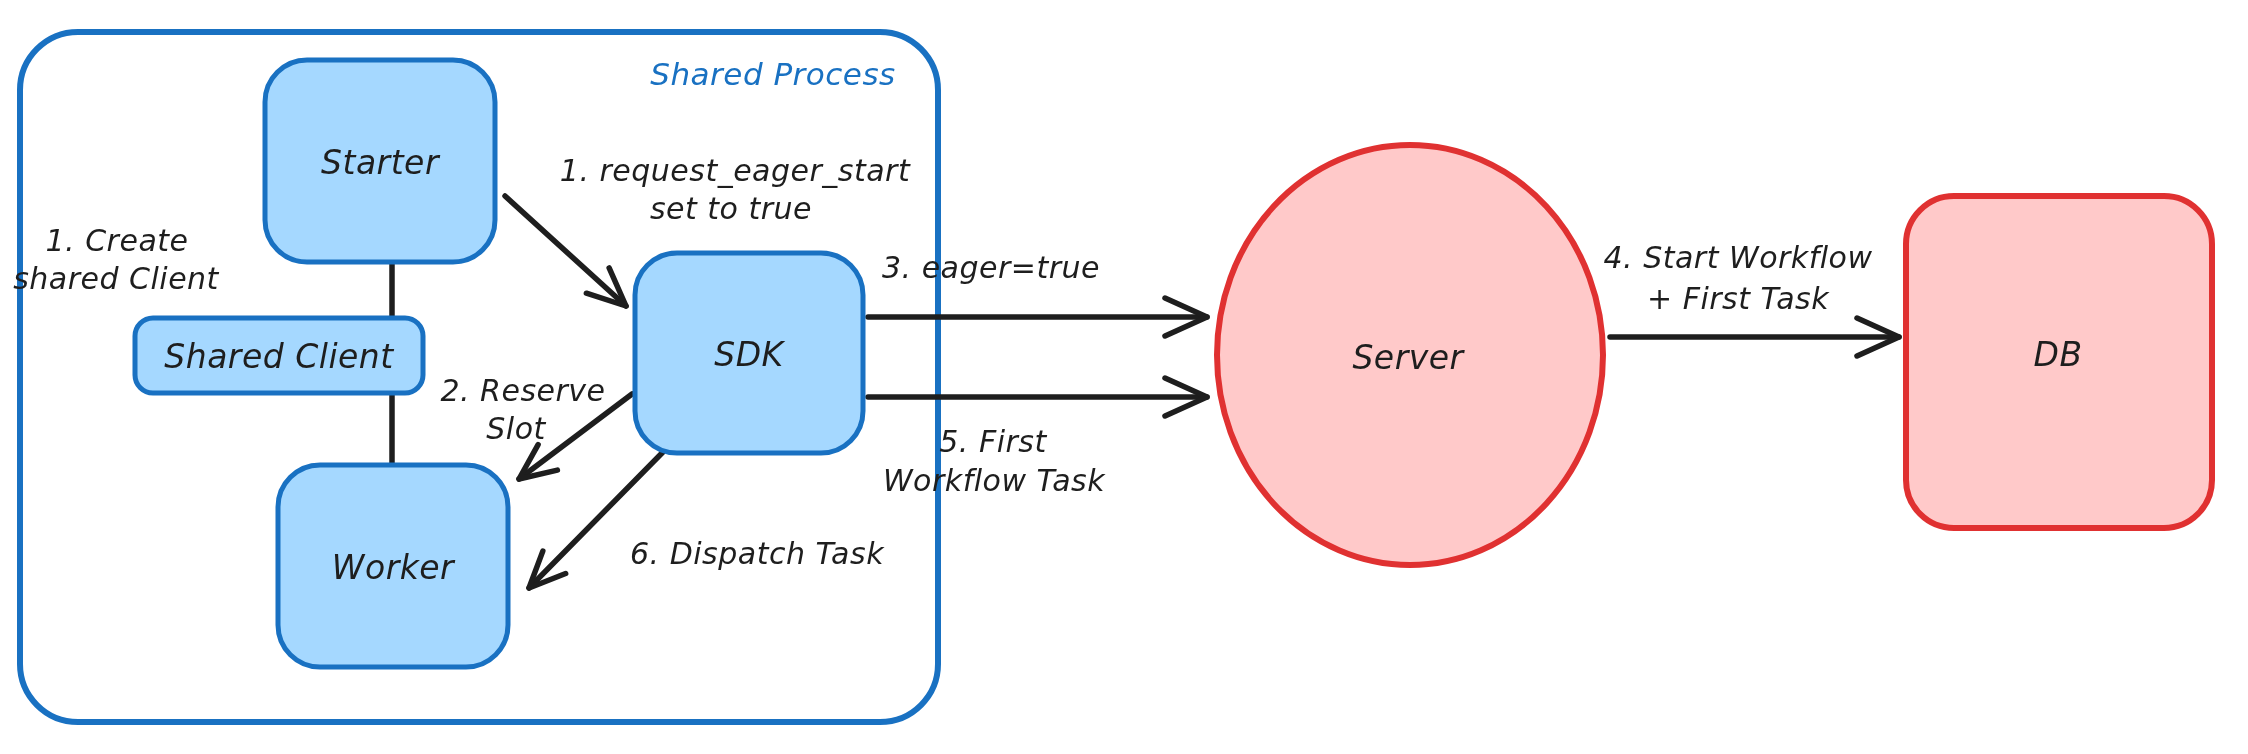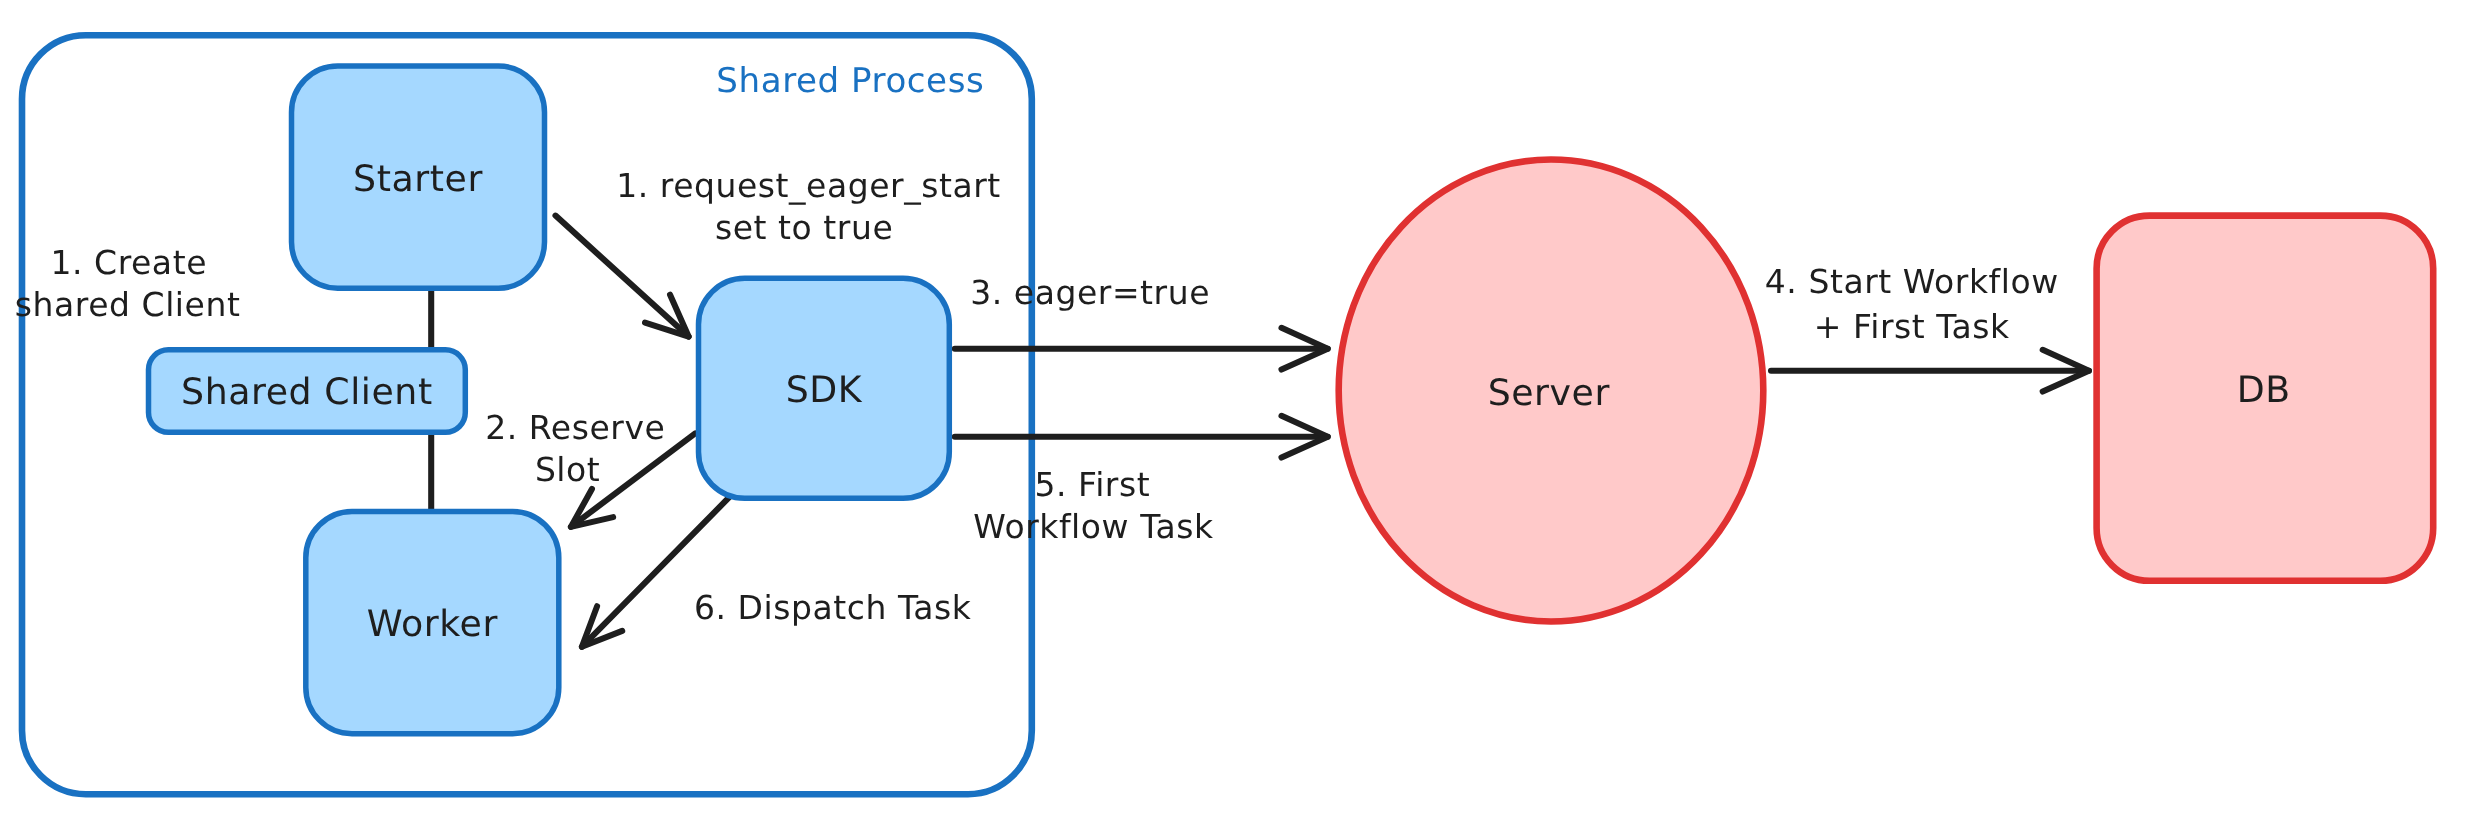--- a/index.html
+++ b/index.html
@@ -13,20 +13,21 @@
   html, body {
     margin: 0;
     padding: 0;
     background: var(--background);
   }
   .canvas {
     width: 2248px;
     height: 754px;
     background: var(--background);
     overflow: hidden;
+    font-style: italic;
   }
   svg { display: block; }
   svg text {
     font-family: "DejaVu Sans", "Liberation Sans", sans-serif;
     fill: var(--ink);
     text-anchor: middle;
     dominant-baseline: central;
     letter-spacing: 0.5px;
   }
   .node-blue {

